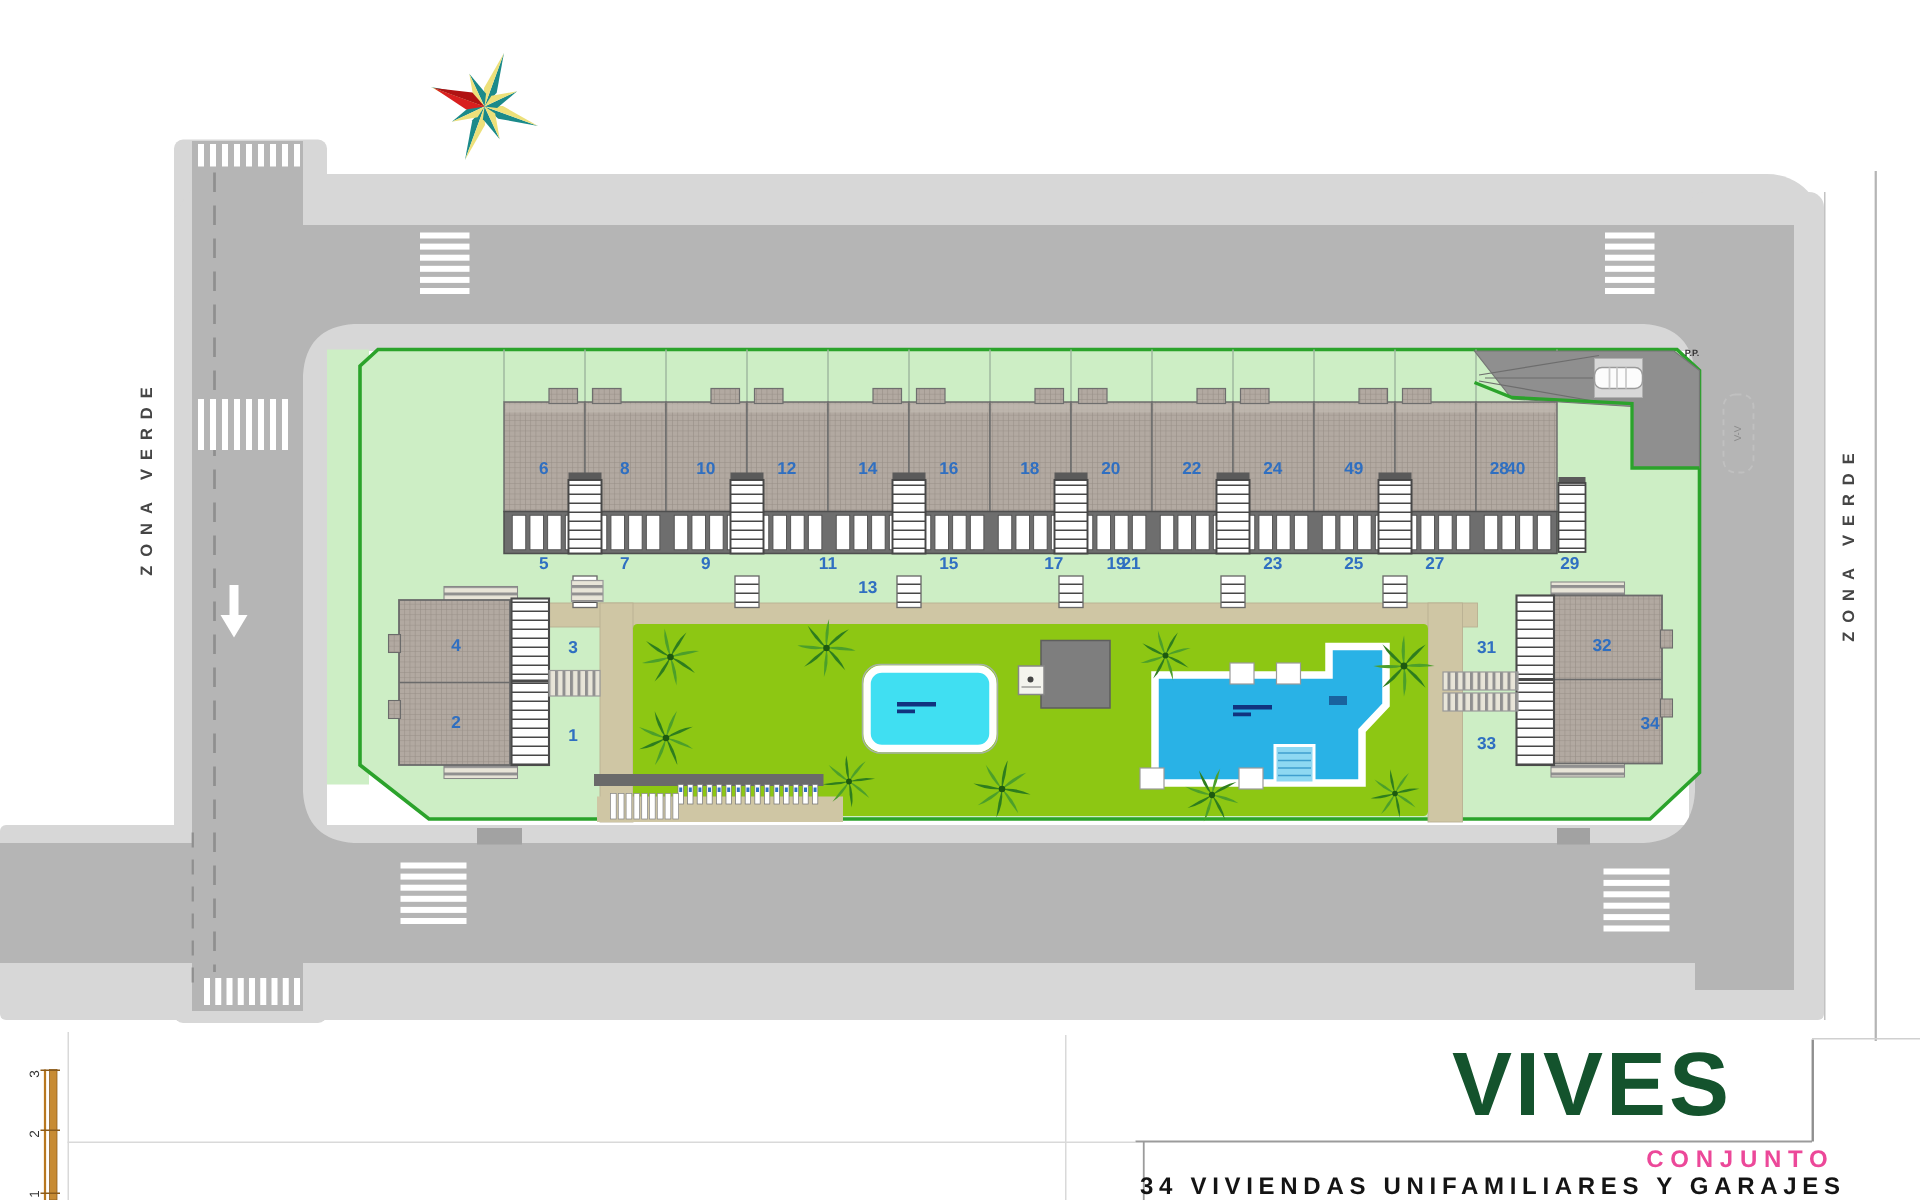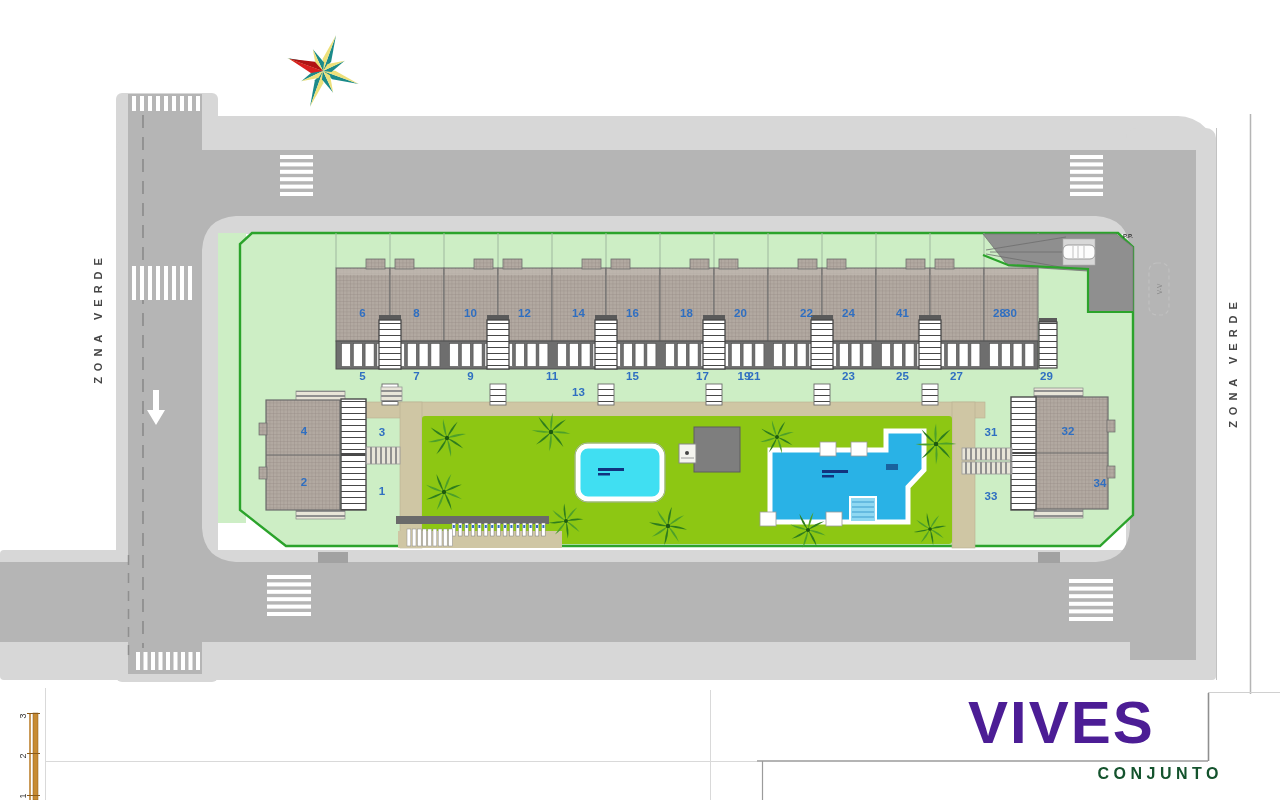--- a/index.html
+++ b/index.html
@@ -11,22 +11,22 @@
        font-size:11.5px;white-space:nowrap;}
   .zv{position:absolute;transform:translate(-50%,-50%) rotate(-90deg);font-size:11px;
       letter-spacing:6px;color:#454545;white-space:nowrap;font-weight:bold;}
   .tiny{position:absolute;transform:translate(-50%,-50%);font-size:6px;color:#333;
         font-weight:bold;white-space:nowrap;}
   .vv{position:absolute;transform:translate(-50%,-50%) rotate(-90deg);font-size:6.5px;
       color:#8a8a8a;white-space:nowrap;}
   .tick{position:absolute;transform:translate(-50%,-50%) rotate(-90deg);font-size:9px;
         color:#333;white-space:nowrap;}
   .wmark{position:absolute;left:968px;top:688px;font-size:60px;font-weight:bold;
-         color:#4c1d95;letter-spacing:2px;}
-  .t1{position:absolute;right:57px;top:765px;font-size:16px;font-weight:bold;color:#14532d;
+         color:#14532d;letter-spacing:2px;}
+  .t1{position:absolute;right:57px;top:765px;font-size:16px;font-weight:bold;color:#ec4899;
       letter-spacing:4.5px;white-space:nowrap;}
   .t2{position:absolute;left:760px;top:783px;font-size:16px;font-weight:bold;color:#141414;
       letter-spacing:3.8px;white-space:nowrap;}
 </style>
 </head>
 <body>
 
 <div id="stage">
 
 <svg id="map" width="1280" height="800" viewBox="0 0 1280 800">
@@ -546,34 +546,35 @@
 <div id="labels">
   <span class="zv" style="left:98px;top:318px;">ZONA VERDE</span>
   <span class="zv" style="left:1233px;top:362px;">ZONA VERDE</span>
   <span class="tiny" style="left:1128px;top:236px;">P.P.</span>
   <span class="vv" style="left:1159px;top:289px;">V-V</span>
   <span class="tick" style="left:23px;top:716px;">3</span>
   <span class="tick" style="left:23px;top:756px;">2</span>
   <span class="tick" style="left:23px;top:796px;">1</span>
   <span class="wmark">VIVES</span>
   <span class="t1">CONJUNTO</span>
+  <span class="t2">34 VIVIENDAS UNIFAMILIARES Y GARAJES</span>
   <div id="gNums">
         <span class="lbl" style="left: 362.5px; top: 313px;">6</span>
         <span class="lbl" style="left: 416.5px; top: 313px;">8</span>
         <span class="lbl" style="left: 470.5px; top: 313px;">10</span>
         <span class="lbl" style="left: 524.5px; top: 313px;">12</span>
         <span class="lbl" style="left: 578.5px; top: 313px;">14</span>
         <span class="lbl" style="left: 632.5px; top: 313px;">16</span>
         <span class="lbl" style="left: 686.5px; top: 313px;">18</span>
         <span class="lbl" style="left: 740.5px; top: 313px;">20</span>
-        <span class="lbl" style="left: 794.5px; top: 313px; margin-left: 12px;">22</span>
+        <span class="lbl" style="left: 794.5px; top: 313px;">22</span>
         <span class="lbl" style="left: 848.5px; top: 313px;">24</span>
-        <span class="lbl" style="left: 902.5px; top: 313px;">41</span>
+        <span class="lbl" style="left: 902.5px; top: 313px;">49</span>
         <span class="lbl" style="left: 956.5px; top: 313px; margin-left: 43px;">28</span>
-        <span class="lbl" style="left: 1010.5px; top: 313px;">30</span>
+        <span class="lbl" style="left: 1010.5px; top: 313px;">40</span>
         <span class="lbl" style="left: 362.5px; top: 376px;">5</span>
         <span class="lbl" style="left: 416.5px; top: 376px;">7</span>
         <span class="lbl" style="left: 470.5px; top: 376px;">9</span>
         <span class="lbl" style="left: 552px; top: 376px;">11</span>
         <span class="lbl" style="left: 578.5px; top: 392px;">13</span>
         <span class="lbl" style="left: 632.5px; top: 376px;">15</span>
         <span class="lbl" style="left: 686.5px; top: 376px; margin-left: 16px;">17</span>
         <span class="lbl" style="left: 744px; top: 376px;">19</span>
         <span class="lbl" style="left: 754px; top: 376px; text-align: center;">21</span>
         <span class="lbl" style="left: 848.5px; top: 376px;">23</span>

